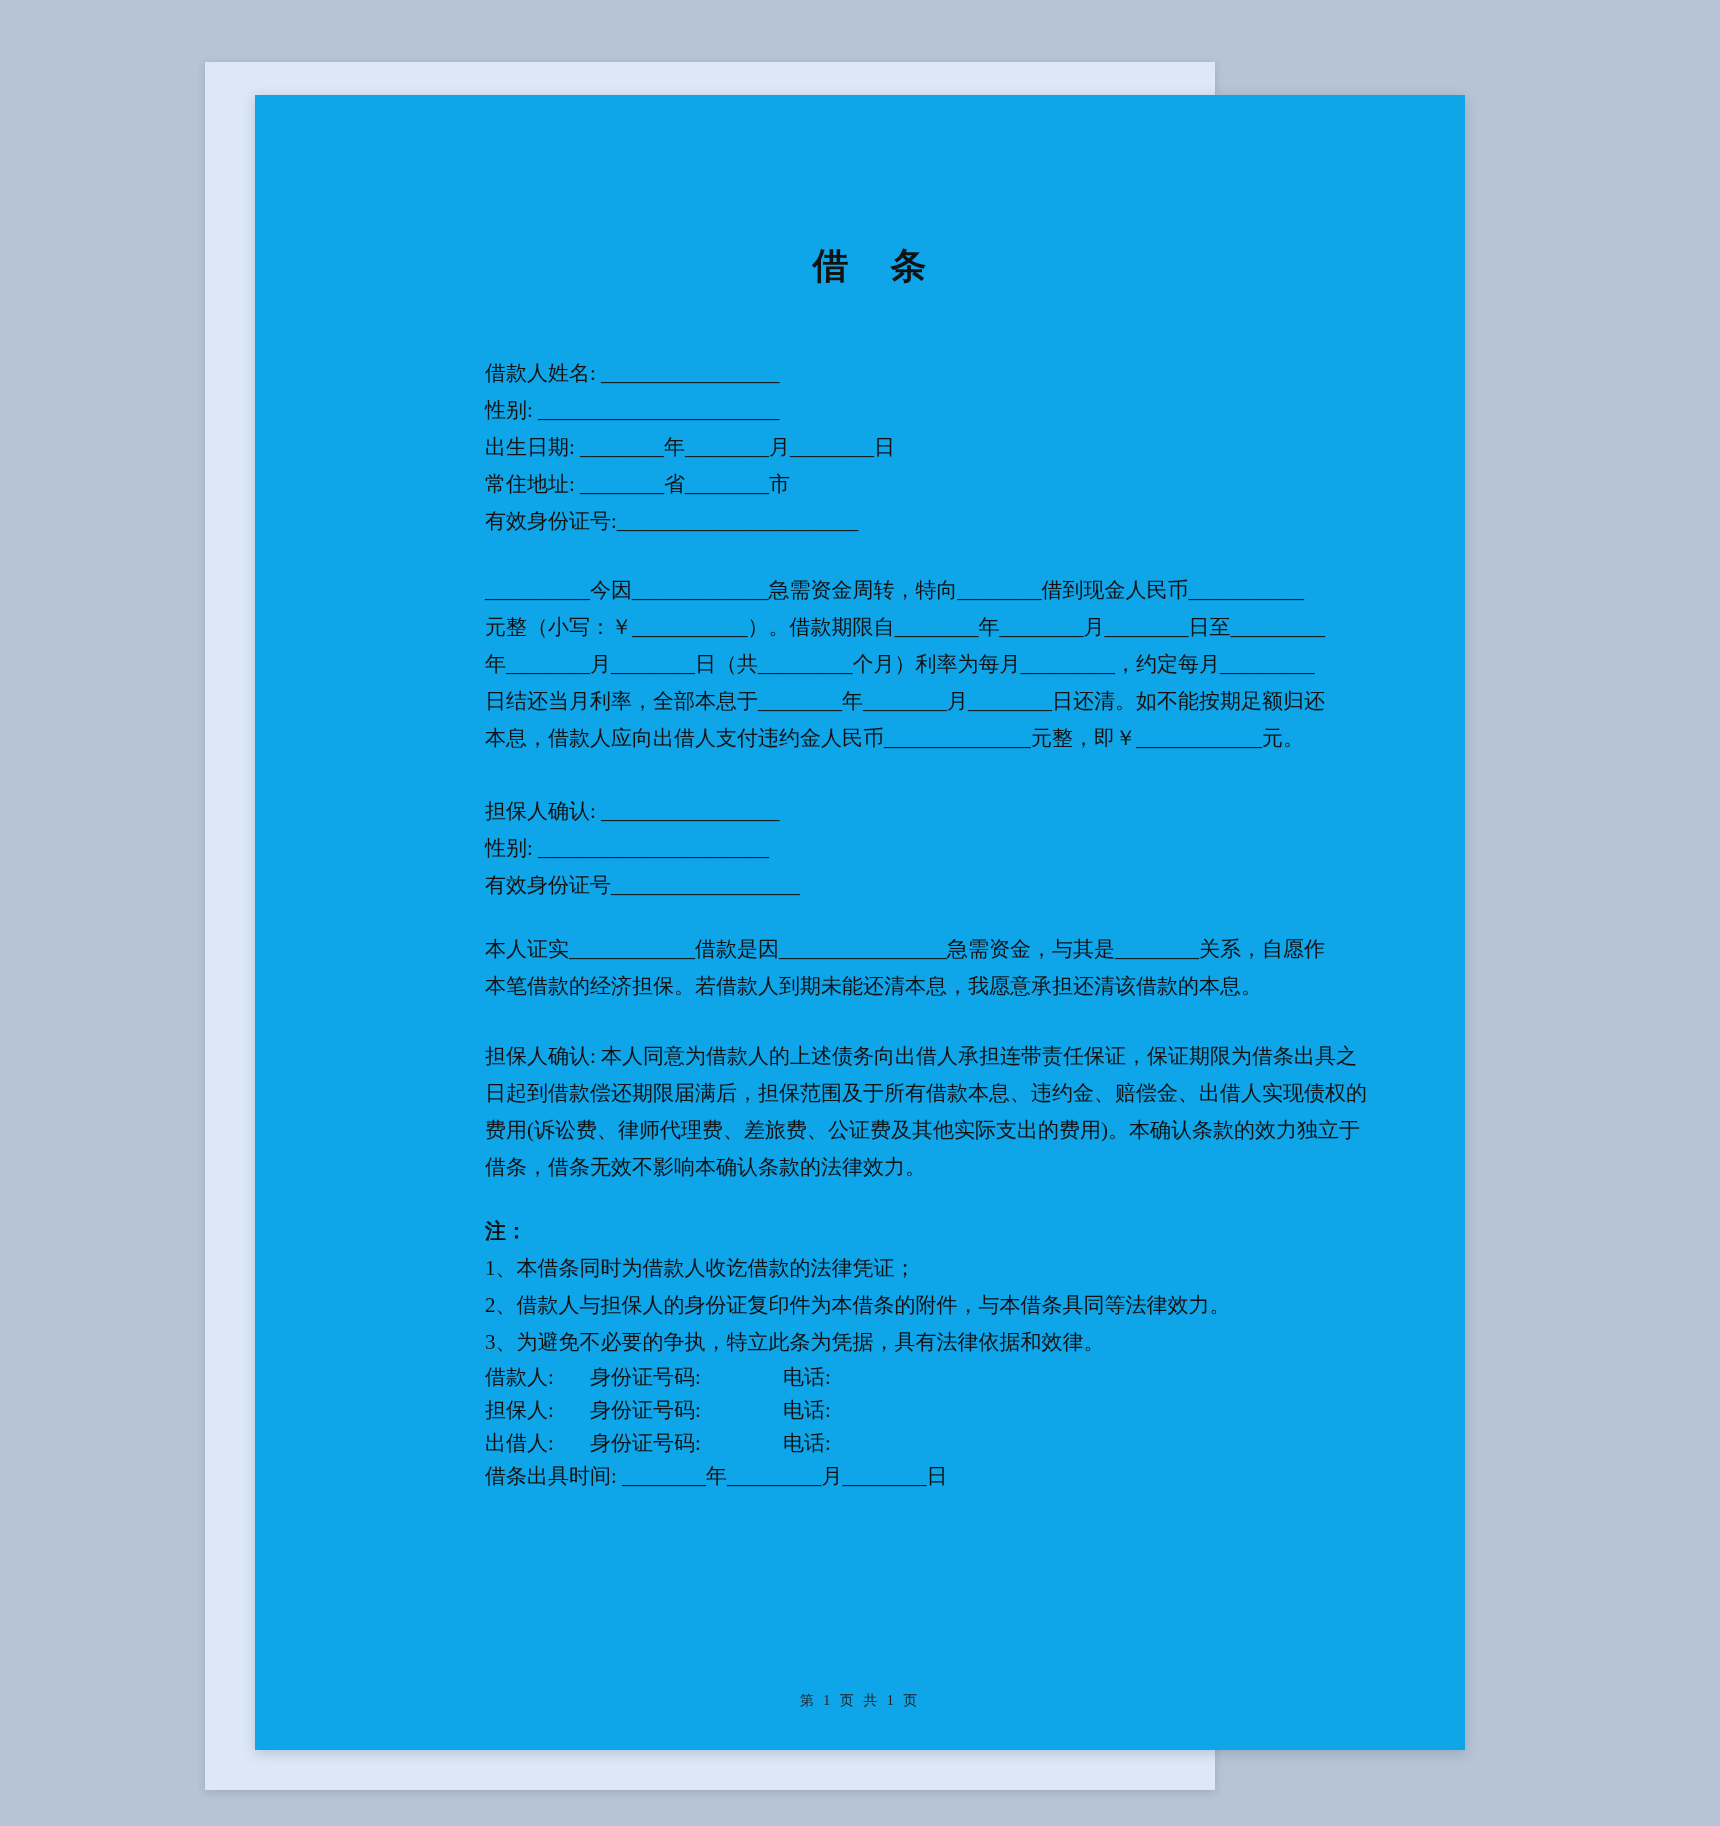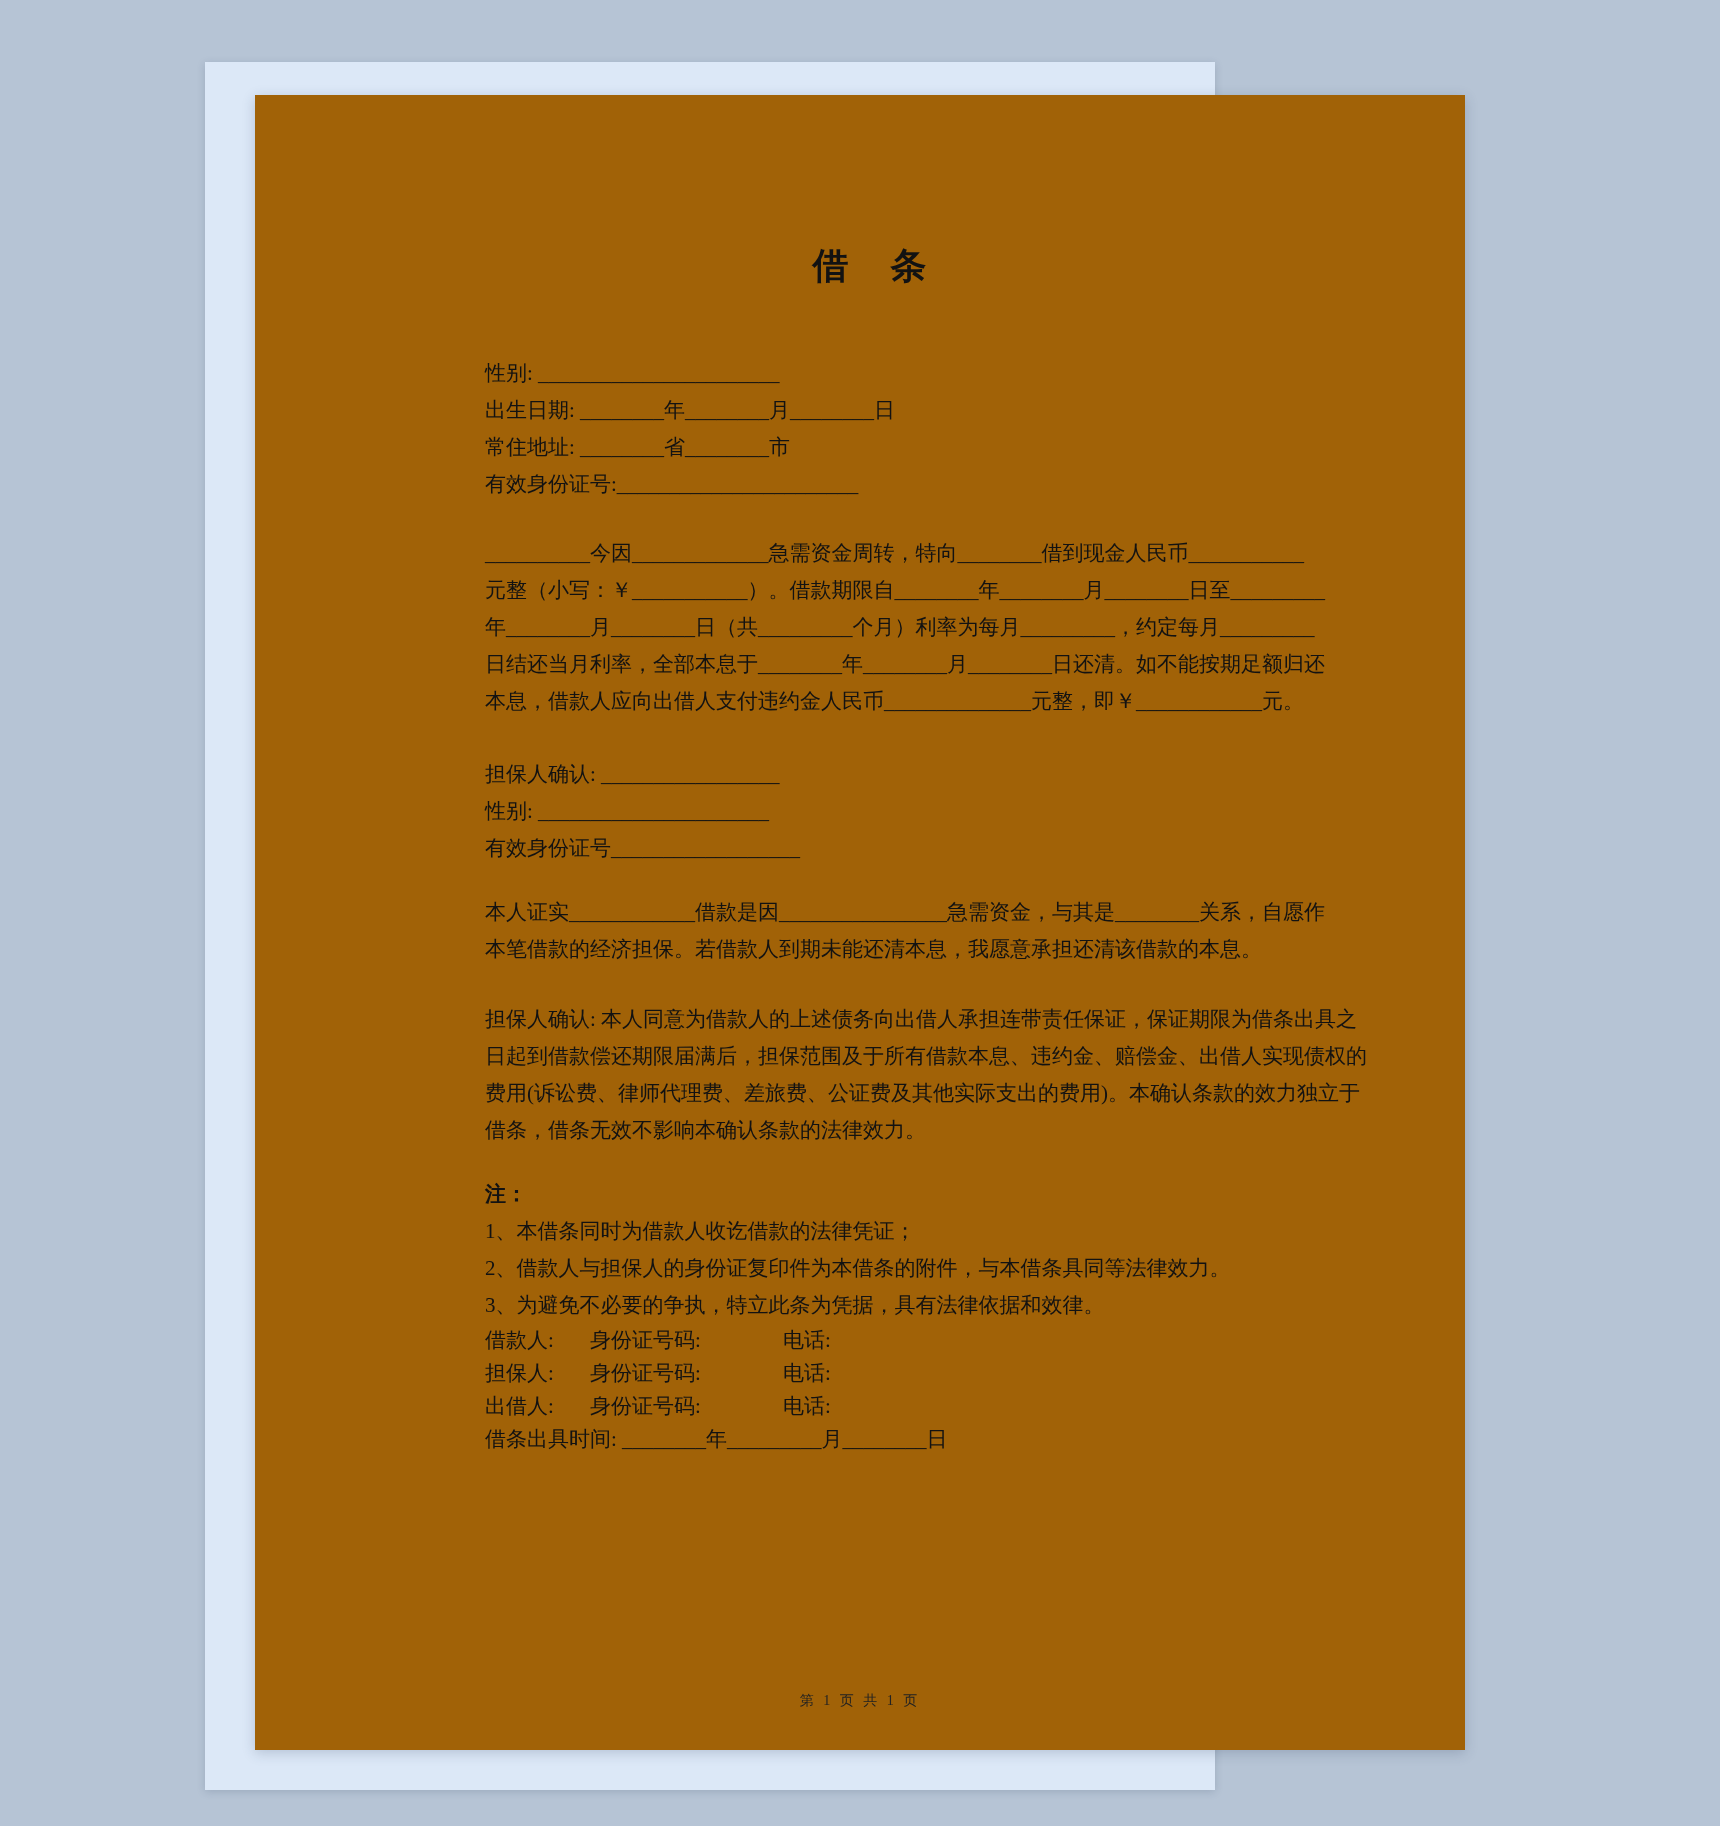--- a/index.html
+++ b/index.html
@@ -18,21 +18,21 @@
     left: 205px; top: 62px;
     width: 1010px; height: 1728px;
     background: #dce8f7;
     box-shadow: 0 2px 8px rgba(40,60,90,0.18);
   }
 
   .page {
     position: absolute;
     left: 255px; top: 95px;
     width: 1210px; height: 1655px;
-    background: #a16207;
+    background: #0ea5e9;
     box-shadow: 0 3px 12px rgba(40,60,90,0.22);
   }
 
   .content {
     position: absolute;
     left: 230px; top: 0;
     width: 772px;
     color: #121212;
     font-size: 21px;
   }
@@ -86,20 +86,21 @@
 <div class="stage">
 
   <div class="back-sheet"></div>
 
   <div class="page">
     <div class="content">
 
       <div class="doc-title">借　条</div>
 
       <div class="fields">
+        <div class="line">借款人姓名: _________________</div>
         <div class="line">性别: _______________________</div>
         <div class="line">出生日期: ________年________月________日</div>
         <div class="line">常住地址: ________省________市</div>
         <div class="line">有效身份证号:_______________________</div>
       </div>
 
       <div class="para">
         <div class="line">__________今因_____________急需资金周转，特向________借到现金人民币___________</div>
         <div class="line">元整（小写：￥___________）。借款期限自________年________月________日至_________</div>
         <div class="line">年________月________日（共_________个月）利率为每月_________，约定每月_________</div>

